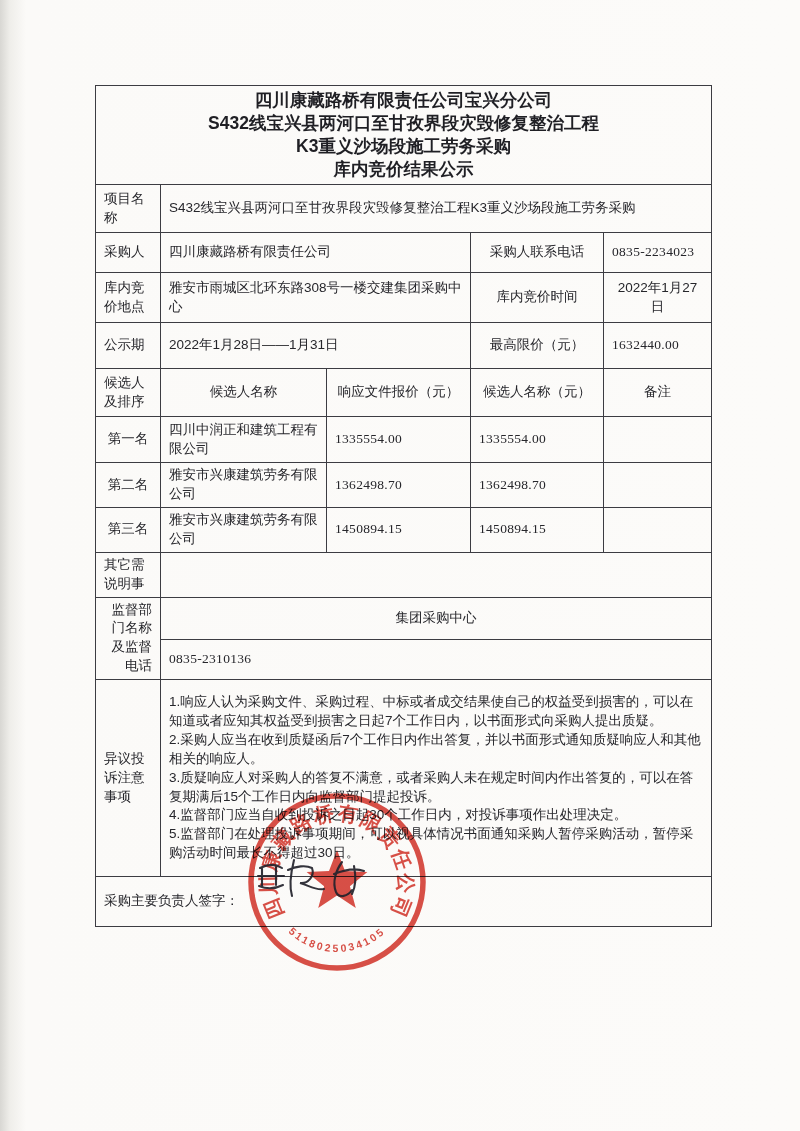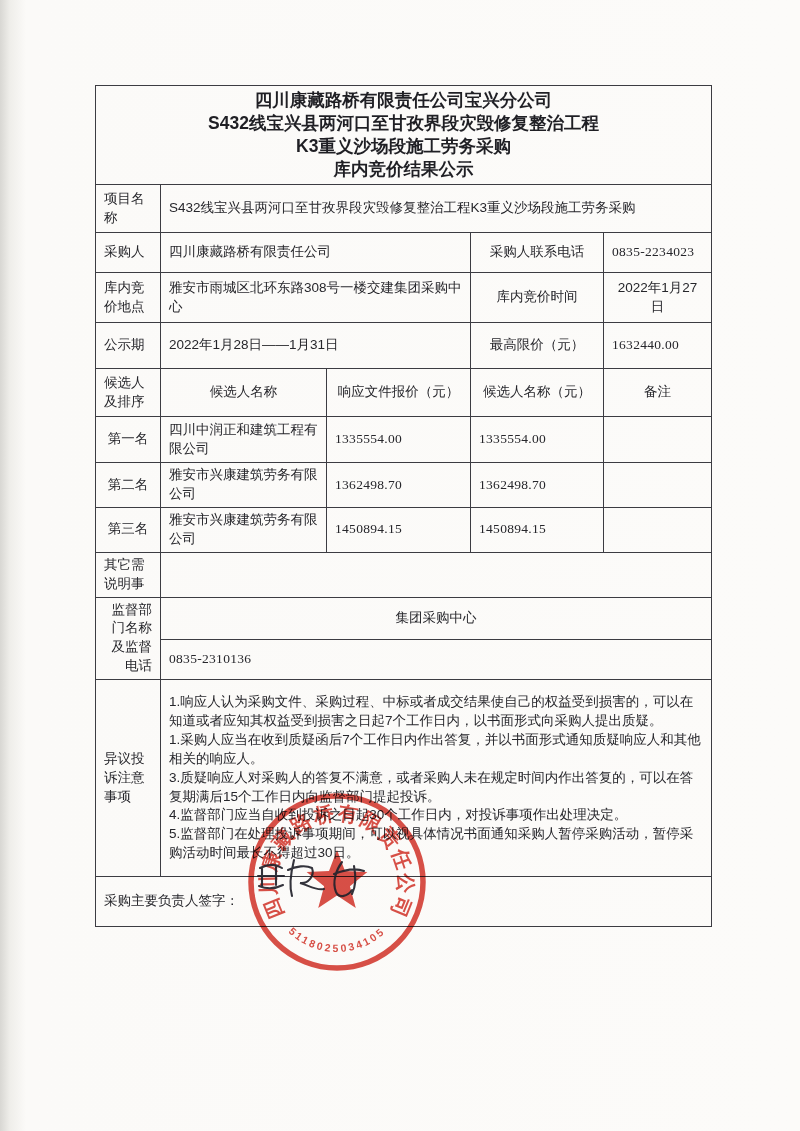--- a/index.html
+++ b/index.html
@@ -146,21 +146,21 @@
       <td colspan="4" class="ctr">集团采购中心</td>
     </tr>
     <tr style="height:36px">
       <td colspan="4" class="num">0835-2310136</td>
     </tr>
 
     <tr style="height:197px">
       <td class="lbl">异议投诉注意事项</td>
       <td colspan="4" class="objection-text">
         <p>1.响应人认为采购文件、采购过程、中标或者成交结果使自己的权益受到损害的，可以在知道或者应知其权益受到损害之日起7个工作日内，以书面形式向采购人提出质疑。</p>
-        <p>1.采购人应当在收到质疑函后7个工作日内作出答复，并以书面形式通知质疑响应人和其他相关的响应人。</p>
+        <p>2.采购人应当在收到质疑函后7个工作日内作出答复，并以书面形式通知质疑响应人和其他相关的响应人。</p>
         <p>3.质疑响应人对采购人的答复不满意，或者采购人未在规定时间内作出答复的，可以在答复期满后15个工作日内向监督部门提起投诉。</p>
         <p>4.监督部门应当自收到投诉之日起30个工作日内，对投诉事项作出处理决定。</p>
         <p>5.监督部门在处理投诉事项期间，可以视具体情况书面通知采购人暂停采购活动，暂停采购活动时间最长不得超过30日。</p>
       </td>
     </tr>
 
     <tr style="height:50px">
       <td colspan="5" class="sig-cell">采购主要负责人签字：</td>
     </tr>
   </tbody>

